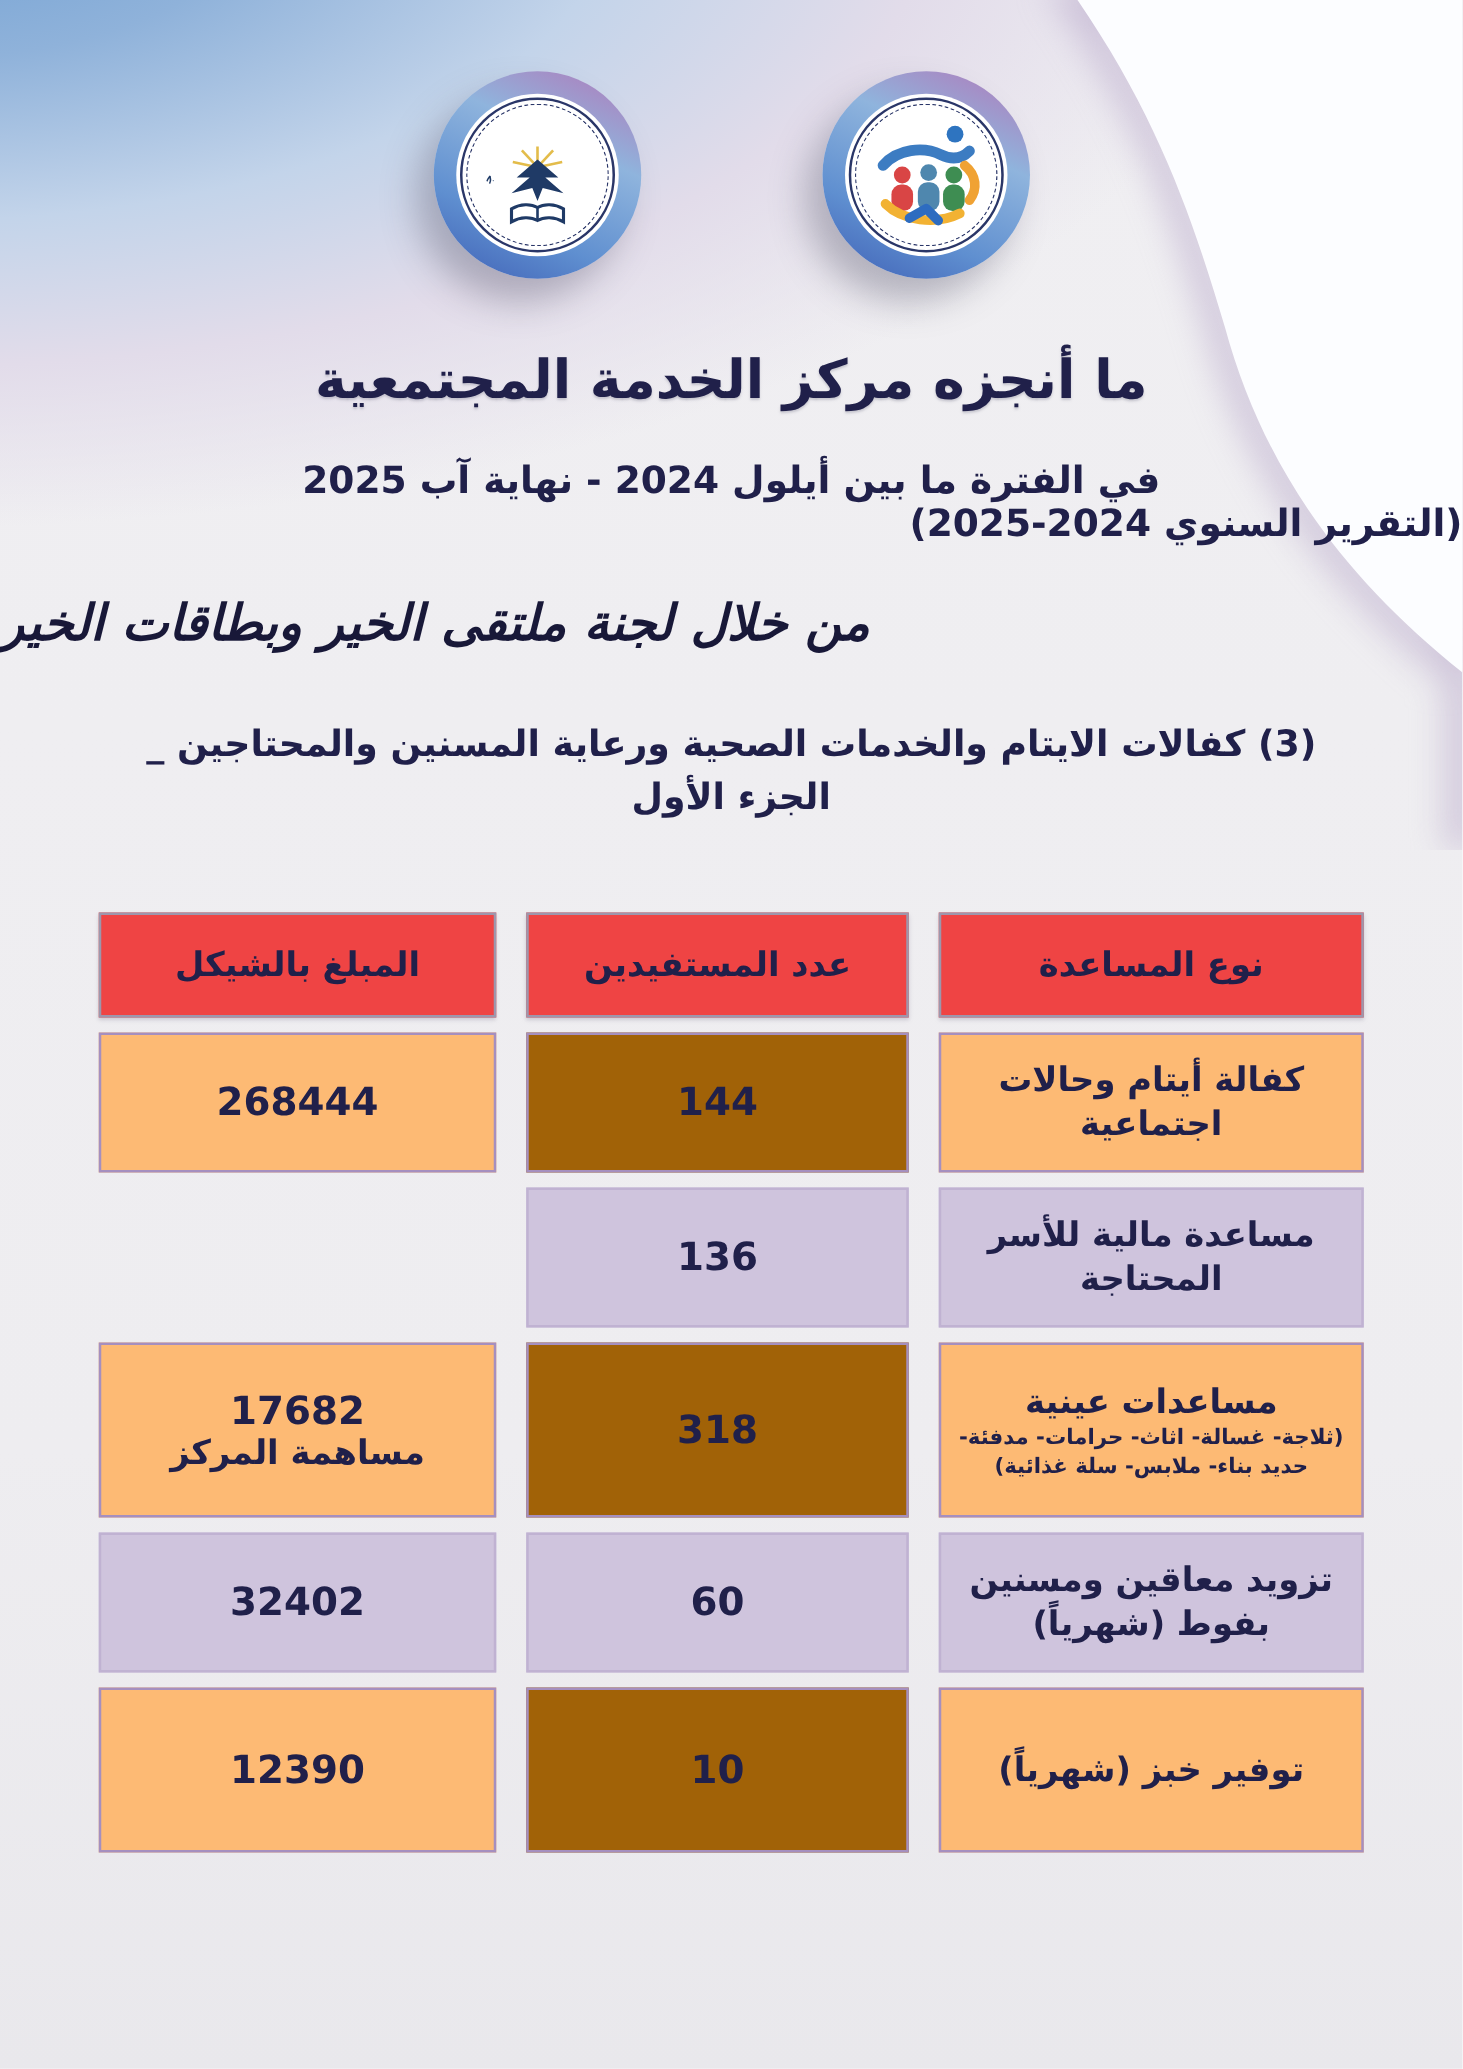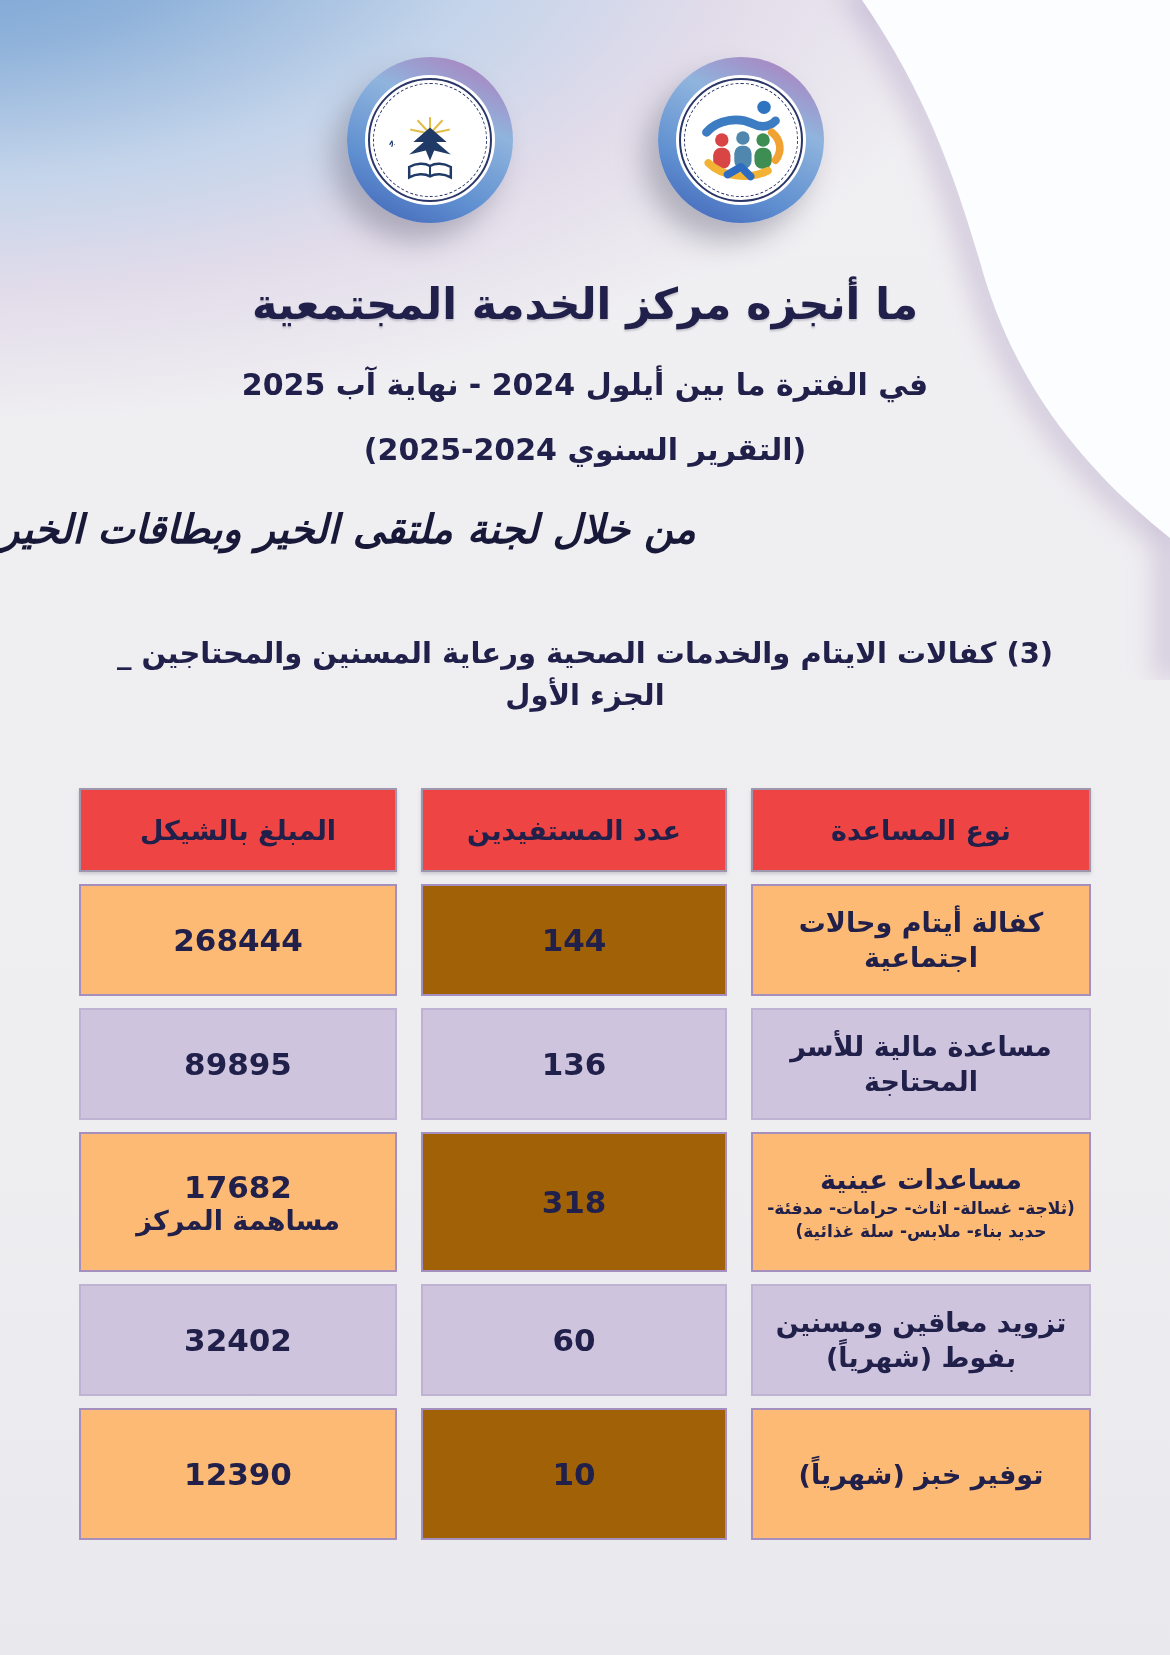--- a/index.html
+++ b/index.html
@@ -50,30 +50,30 @@
   .page-title {
     margin-top:56px; text-align:center;
     font-size:43px; font-weight:bold; letter-spacing:0;
     text-shadow:0 2px 2px rgba(120,120,140,0.35);
   }
   .period-line {
     margin-top:38px; text-align:center;
     font-size:30px; font-weight:bold;
   }
   .report-line {
-    margin-top:30px; text-align:center;
+    
     font-size:30px; font-weight:bold;
   }
   .calligraphy {
     margin-top:38px; text-align:left;
     font-family:"DejaVu Serif", serif; font-style:italic; font-weight:bold;
     font-size:40px; color:#181838;
   }
   .section-title {
-    margin:80px auto 0; width:960px; text-align:center;
+    margin:52px auto 0; width:960px; text-align:center;
     font-size:29px; font-weight:bold; line-height:1.45;
   }
   
   .stats-table {
     width:1012px; margin:72px auto 0;
     display:flex; flex-direction:column; gap:12px;
   }
   .trow { display:flex; gap:24px; }
   .cell {
     display:flex; flex-direction:column; align-items:center; justify-content:center;
@@ -192,23 +192,20 @@
       </div>
     </div>
 
     <div class="trow body shade-b">
       <div class="cell col-type">
         <div class="type-main">مساعدة مالية للأسر المحتاجة</div>
       </div>
       <div class="cell col-count">
         <div class="num-val">136</div>
       </div>
-      <div class="cell col-amount">
-        <div class="num-val">89895</div>
-      </div>
     </div>
 
     <div class="trow body tall shade-a">
       <div class="cell col-type">
         <div class="type-main">مساعدات عينية</div>
         <div class="type-note">(ثلاجة- غسالة- اثاث- حرامات- مدفئة- حديد بناء- ملابس- سلة غذائية)</div>
       </div>
       <div class="cell col-count">
         <div class="num-val">318</div>
       </div>

